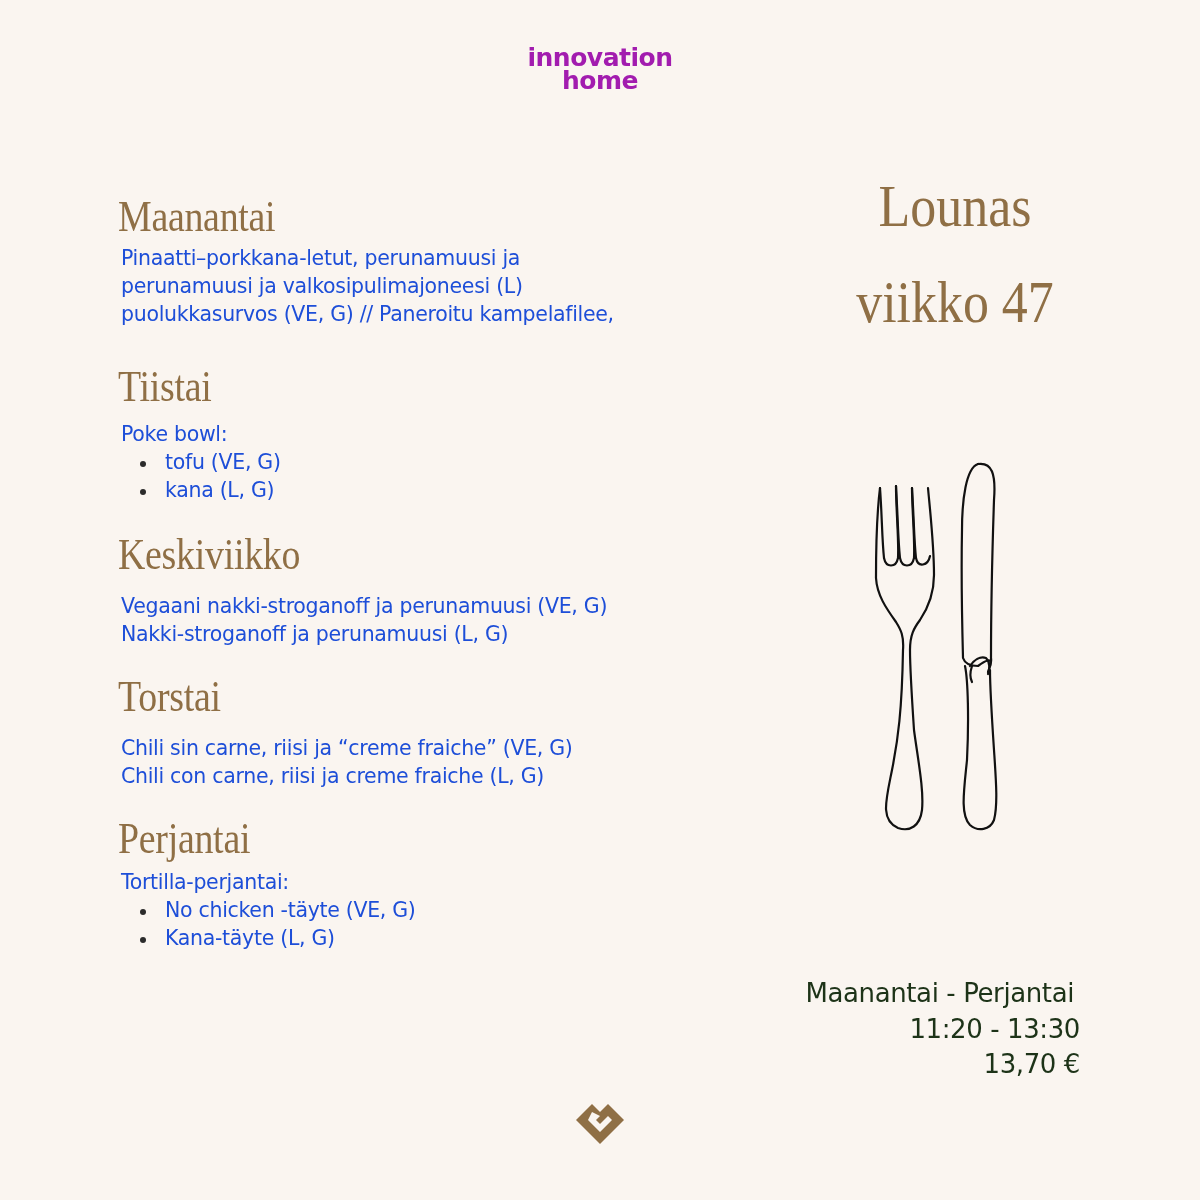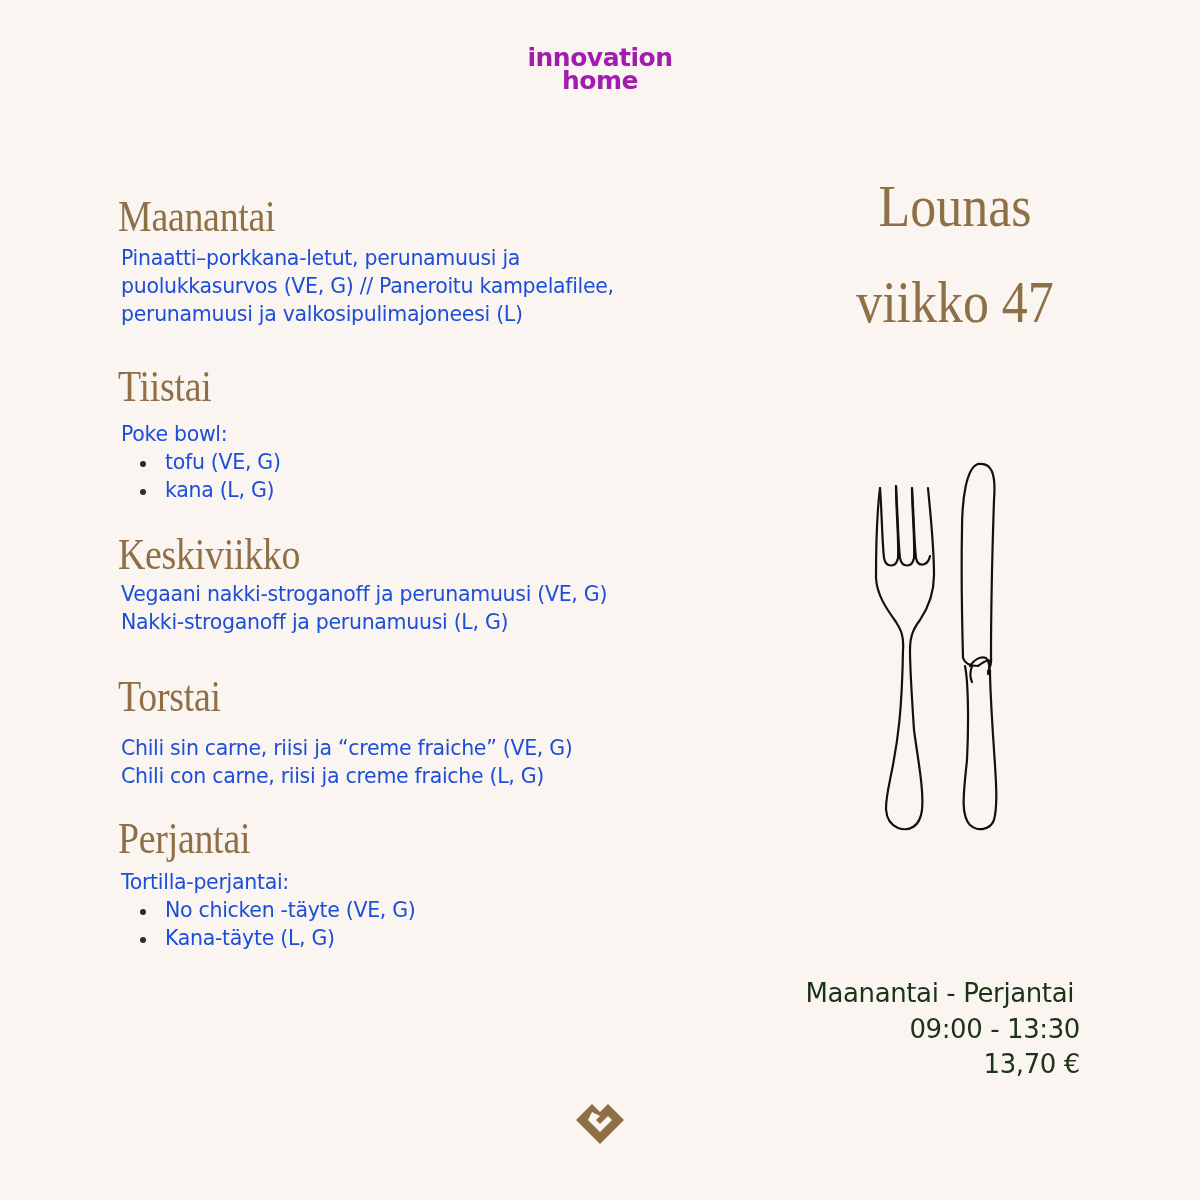--- a/index.html
+++ b/index.html
@@ -71,39 +71,39 @@
   <span>Lounas</span>
   <span>viikko 47</span>
 </div>
 
 <div class="menu">
 
   <div class="day" style="top:0px">
     <h2>Maanantai</h2>
     <div class="body" style="margin-top:2px">
       <p>Pinaatti–porkkana-letut, perunamuusi ja</p>
+      <p>perunamuusi ja valkosipulimajoneesi (L)</p>
       <p>puolukkasurvos (VE, G)  // Paneroitu kampelafilee,</p>
-      <p>perunamuusi ja valkosipulimajoneesi (L)</p>
     </div>
   </div>
 
   <div class="day" style="top:170px">
     <h2>Tiistai</h2>
     <div class="body" style="margin-top:8px">
       <p>Poke bowl:</p>
       <ul>
         <li>tofu (VE, G)</li>
         <li>kana (L, G)</li>
       </ul>
     </div>
   </div>
 
   <div class="day" style="top:338px">
     <h2>Keskiviikko</h2>
-    <div class="body" style="margin-top:0">
+    <div class="body" style="margin-top:12px">
       <p>Vegaani nakki-stroganoff ja perunamuusi (VE, G)</p>
       <p>Nakki-stroganoff ja perunamuusi (L, G)</p>
     </div>
   </div>
 
   <div class="day" style="top:480px">
     <h2>Torstai</h2>
     <div class="body" style="margin-top:12px">
       <p>Chili sin carne, riisi ja “creme fraiche” (VE, G)</p>
       <p>Chili con carne, riisi ja creme fraiche (L, G)</p>
@@ -133,21 +133,21 @@
     <path d="M110 4 C124 2 128 14 126 40 C124 100 123 150 123 198 C124 205 121 208 120 212"></path>
     <path d="M110 4 C98 8 94 40 94 70 C93 120 94 160 95 198 C97 204 103 206 110 206 C118 200 124 198 122 204"></path>
     <path d="M97 206 C100 220 101 260 99 300 C96 330 92 355 102 365 C110 372 122 370 126 360 C130 345 128 320 126 290 C124 260 122 230 122 210"></path>
     <path d="M102 206 C106 200 112 196 118 198 C122 202 122 210 120 214"></path>
     <path d="M104 206 C102 212 102 218 104 222"></path>
   </svg>
 </div>
 
 <div class="info">
   <div class="days">Maanantai - Perjantai</div>
-  <div>09:00 - 13:30</div>
+  <div>11:20 - 13:30</div>
   <div>13,70 €</div>
 </div>
 
 <div class="bottom-logo">
   <svg width="52" height="44" viewBox="0 0 52 44">
     <path d="M2 18 L18 2 L26 10 L34 2 L50 18 L26 42 Z M14 18 L26 30 L38 18 L34 14 L26 22 L22 18 L26 14 L18 10 Z" fill="#8f6f45" fill-rule="evenodd"></path>
   </svg>
 </div>
 
 </body></html>

